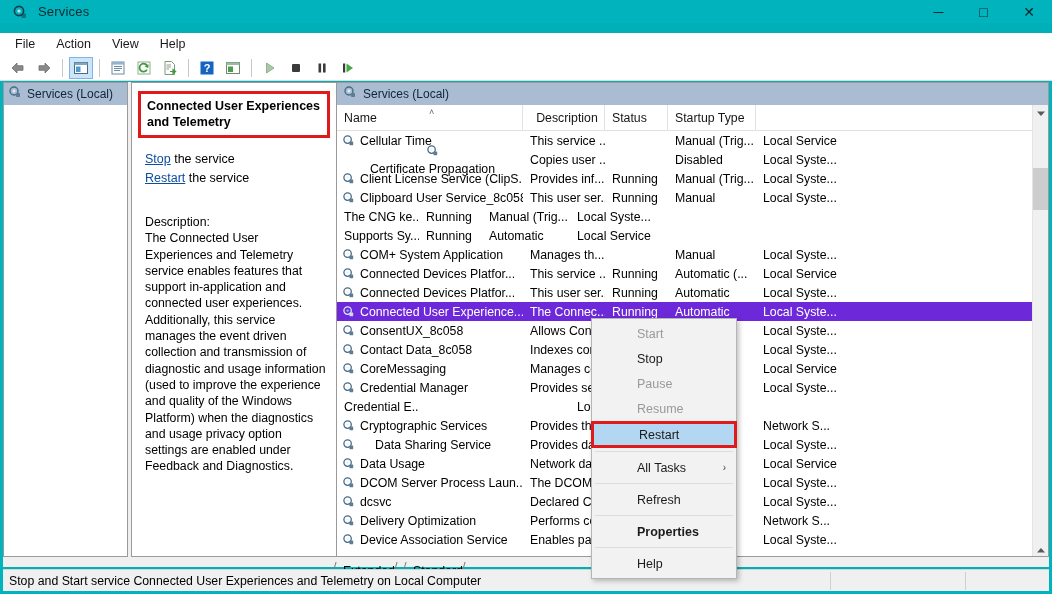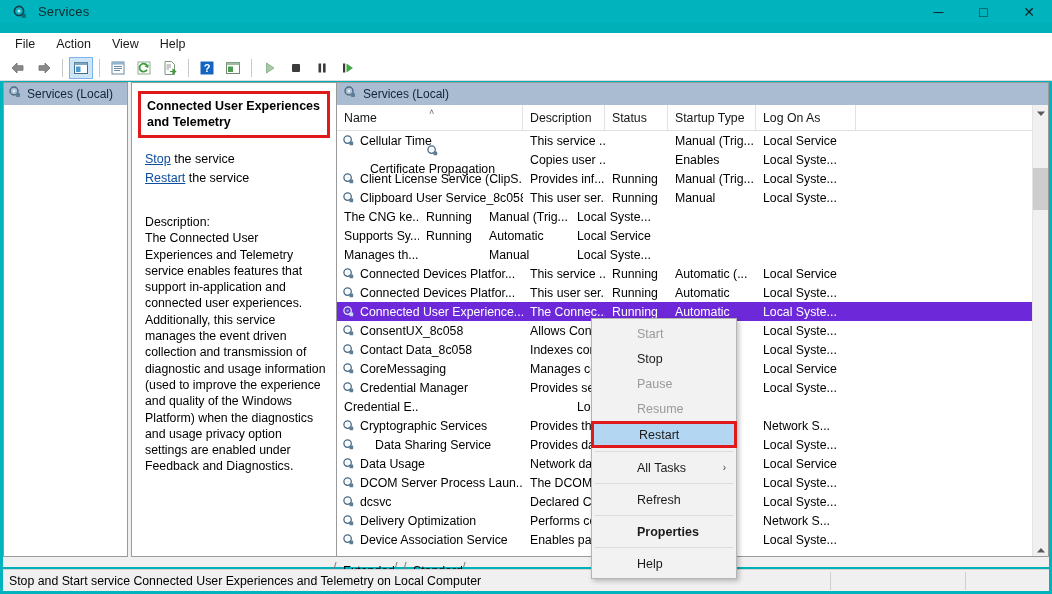--- a/index.html
+++ b/index.html
@@ -351,32 +351,29 @@
         </span>
         <span class="lbl">Services (Local)</span>
       </div>
 
       <div class="grid-wrap">
         <div class="colheader" id="colheader">
             <div class="ch" style="width: 186px;">
               <span>Name</span>
               <span class="sortglyph">˄</span>
             </div>
-            <div class="ch" style="width: 82px;">
+            <div class="ch" style="width: 82px; justify-content: center;">
               <span>Description</span>
             </div>
             <div class="ch" style="width: 63px;">
               <span>Status</span>
             </div>
             <div class="ch" style="width: 88px;">
               <span>Startup Type</span>
             </div>
-            <div class="ch" style="width: 100px;">
-              <span>Log On As</span>
-            </div>
           </div>
         <div class="rows" id="rows">
             <div class="row">
               <div class="cell name" style="width: 186px; align-items: center;">
                 <span class="gear"><svg viewBox="0 0 13 13" width="13" height="13">
                     <circle cx="5.6" cy="5.6" r="3.7" fill="none" stroke="#4a6a84" stroke-width="1.3"></circle>
                     <circle cx="5.6" cy="5.6" r="1.2" fill="#e8f2f8"></circle>
                     <rect x="7.4" y="7.4" width="3.8" height="3.8" rx=".6" fill="#5b7e98"></rect>
                   </svg></span>
                 <span>Cellular Time</span>
@@ -390,21 +387,21 @@
               <div class="cell name" style="width: 186px; flex-direction: column;">
                 <span class="gear"><svg viewBox="0 0 13 13" width="13" height="13">
                     <circle cx="5.6" cy="5.6" r="3.7" fill="none" stroke="#4a6a84" stroke-width="1.3"></circle>
                     <circle cx="5.6" cy="5.6" r="1.2" fill="#e8f2f8"></circle>
                     <rect x="7.4" y="7.4" width="3.8" height="3.8" rx=".6" fill="#5b7e98"></rect>
                   </svg></span>
                 <span>Certificate Propagation</span>
               </div>
               <div class="cell" style="width: 82px;">Copies user ...</div>
               <div class="cell" style="width: 63px;"></div>
-              <div class="cell" style="width: 88px;">Enables</div>
+              <div class="cell" style="width: 88px;">Disabled</div>
               <div class="cell" style="width: 100px;">Local Syste...</div>
             </div>
             <div class="row">
               <div class="cell name" style="width: 186px;">
                 <span class="gear"><svg viewBox="0 0 13 13" width="13" height="13">
                     <circle cx="5.6" cy="5.6" r="3.7" fill="none" stroke="#4a6a84" stroke-width="1.3"></circle>
                     <circle cx="5.6" cy="5.6" r="1.2" fill="#e8f2f8"></circle>
                     <rect x="7.4" y="7.4" width="3.8" height="3.8" rx=".6" fill="#5b7e98"></rect>
                   </svg></span>
                 <span>Client License Service (ClipS...</span>
@@ -434,20 +431,28 @@
               <div class="cell" style="width: 88px;">Manual (Trig...</div>
               <div class="cell" style="width: 100px;">Local Syste...</div>
             </div>
             <div class="row">
               <div class="cell" style="width: 82px;">Supports Sy...</div>
               <div class="cell" style="width: 63px;">Running</div>
               <div class="cell" style="width: 88px;">Automatic</div>
               <div class="cell" style="width: 100px;">Local Service</div>
             </div>
             <div class="row">
+              <div class="cell name" style="width: 186px;">
+                <span class="gear"><svg viewBox="0 0 13 13" width="13" height="13">
+                    <circle cx="5.6" cy="5.6" r="3.7" fill="none" stroke="#4a6a84" stroke-width="1.3"></circle>
+                    <circle cx="5.6" cy="5.6" r="1.2" fill="#e8f2f8"></circle>
+                    <rect x="7.4" y="7.4" width="3.8" height="3.8" rx=".6" fill="#5b7e98"></rect>
+                  </svg></span>
+                <span>COM+ System Application</span>
+              </div>
               <div class="cell" style="width: 82px;">Manages th...</div>
               <div class="cell" style="width: 63px;"></div>
               <div class="cell" style="width: 88px;">Manual</div>
               <div class="cell" style="width: 100px;">Local Syste...</div>
             </div>
             <div class="row">
               <div class="cell name" style="width: 186px;">
                 <span class="gear"><svg viewBox="0 0 13 13" width="13" height="13">
                     <circle cx="5.6" cy="5.6" r="3.7" fill="none" stroke="#4a6a84" stroke-width="1.3"></circle>
                     <circle cx="5.6" cy="5.6" r="1.2" fill="#e8f2f8"></circle>

